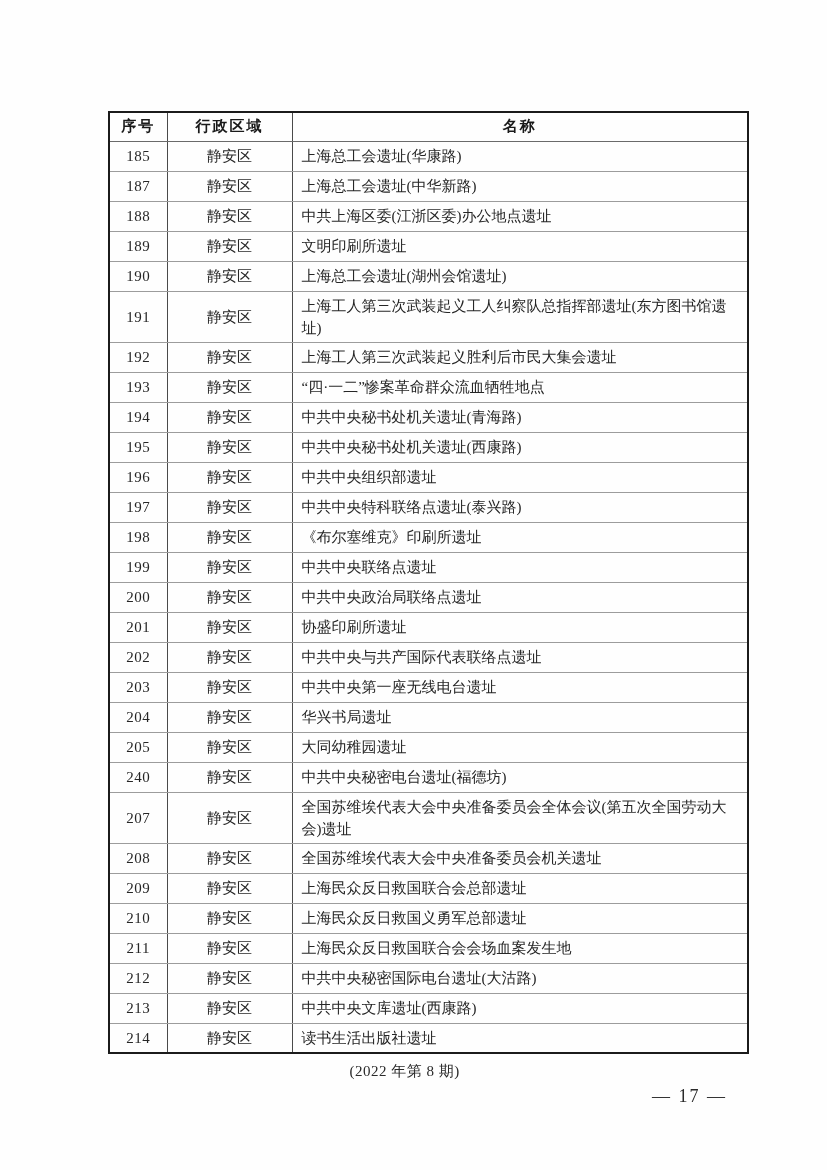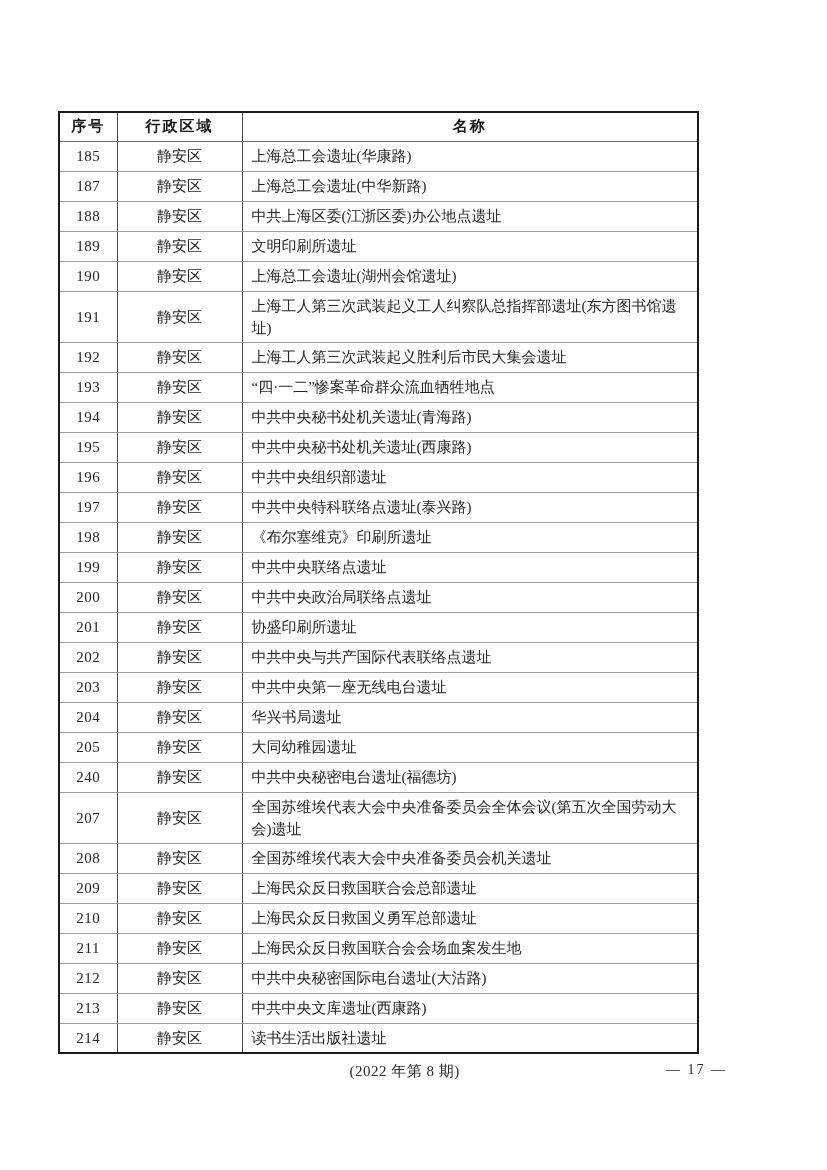--- a/index.html
+++ b/index.html
@@ -10,21 +10,21 @@
     height: 1170px;
     background: #fefefe;
     overflow: hidden;
     font-family: "Liberation Serif", "DejaVu Serif", serif;
     color: #262626;
   }
   table.heritage {
     border-collapse: collapse;
     table-layout: fixed;
     width: 641px;
-    margin: 111px 0 0 58px;
+    margin: 111px 0 0 108px;
     border: 2px solid #1b1b1b;
   }
   table.heritage th,
   table.heritage td {
     border-left: 1px solid #4a4a4a;
     border-right: 1px solid #4a4a4a;
     border-top: 1px solid #9c9c9c;
     border-bottom: 1px solid #9c9c9c;
     font-size: 15px;
     vertical-align: middle;
@@ -63,21 +63,22 @@
     left: 50%;
     transform: translateX(-58%);
     white-space: nowrap;
     letter-spacing: 0.5px;
   }
   .footer .pagenum {
     position: absolute;
     right: 100px;
     white-space: nowrap;
     letter-spacing: 2px;
-    font-size: 14px;
+    font-size: 18px;
+    margin-top: 24px;
   }
 </style>
 </head>
 <body>
 
 <div class="page">
 
   <table class="heritage">
     <colgroup>
       <col style="width:58px">

